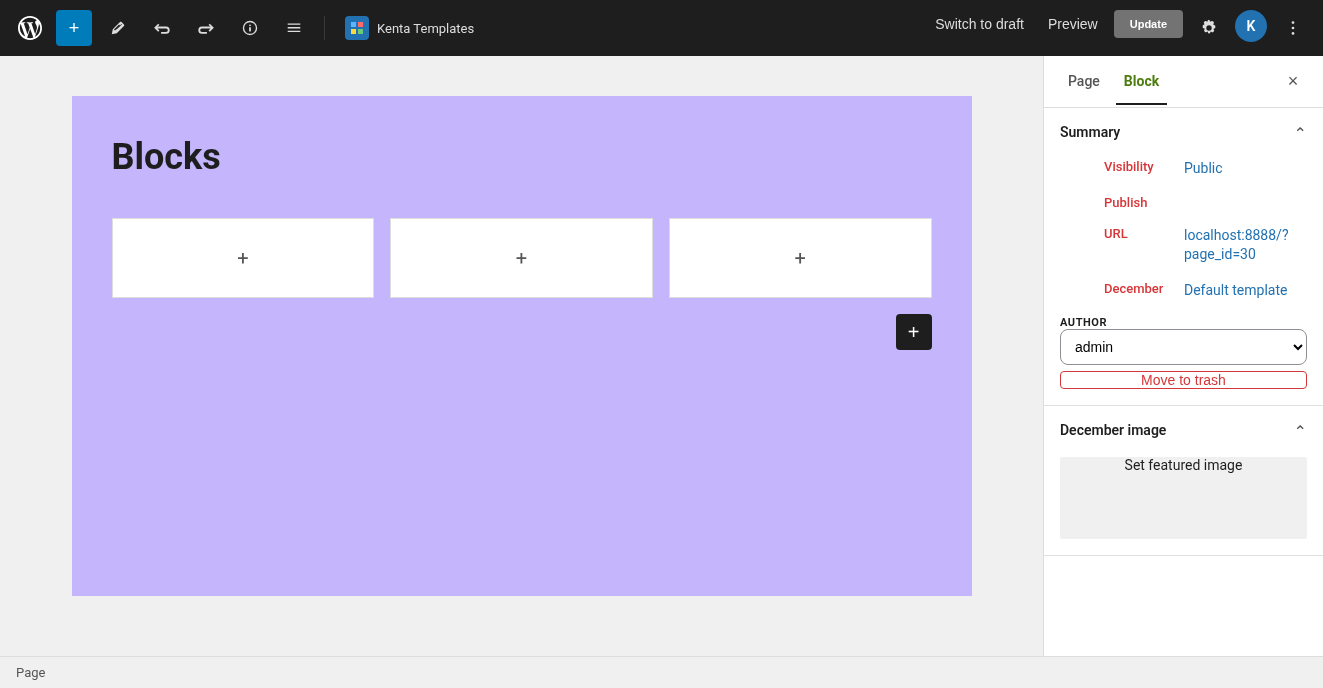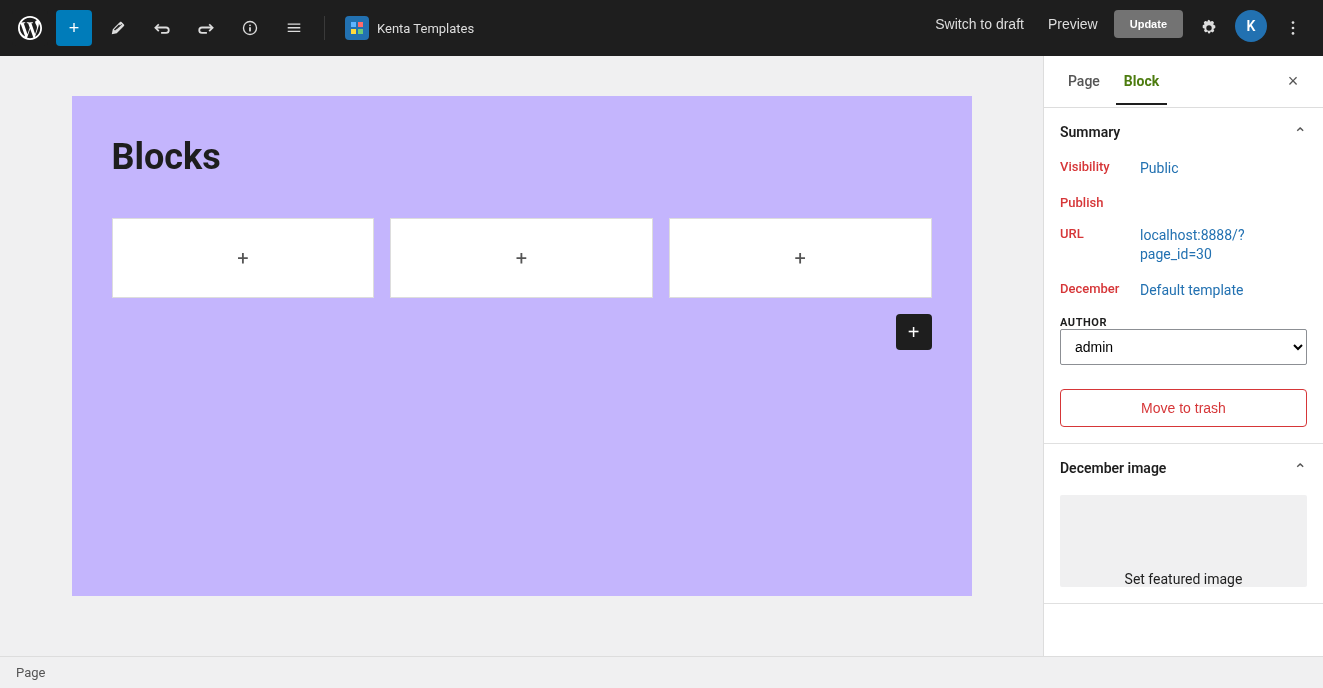--- a/index.html
+++ b/index.html
@@ -232,20 +232,21 @@
     .sidebar-section-chevron {
       font-size: 16px;
       color: #555;
     }
 
     .summary-rows {
       padding: 0 16px 16px;
       display: flex;
       flex-direction: column;
       gap: 16px;
+      margin-left: 44px;
     }
     .summary-row {
       display: flex;
       align-items: flex-start;
       gap: 8px;
     }
     .summary-label {
       font-size: 13px;
       color: #d63638;
       font-weight: 500;
@@ -265,48 +266,47 @@
       font-weight: 700;
       color: #1e1e1e;
       letter-spacing: 0.05em;
       text-transform: uppercase;
       margin-bottom: 0;
     }
     .author-select {
       width: 100%;
       padding: 8px 10px;
       border: 1px solid #8c8f94;
-      border-radius: 2px;
+      border-radius: 8px;
       font-size: 14px;
       background: white;
       cursor: pointer;
       appearance: auto;
     }
 
     .move-to-trash-btn {
       width: 100%;
-      padding: 10px;
       border: 1px solid #d63638;
       color: #d63638;
       background: white;
       border-radius: 4px;
       font-size: 14px;
       cursor: pointer;
-      margin-top: 24px;
+      margin-top: 6px;
     }
 
     
     .featured-image-section {
       padding: 0 16px 16px;
     }
     .featured-image-placeholder {
       background: #f0f0f1;
-      height: 92px;
-      display: flex;
-      align-items: flex-end;
+      height: 82px;
+      display: flex;
+      align-items: flex-start;
       justify-content: center;
       cursor: pointer;
       border-radius: 2px;
     }
     .featured-image-link {
       font-size: 14px;
       color: #1e1e1e;
     }
   </style>
 </head>

